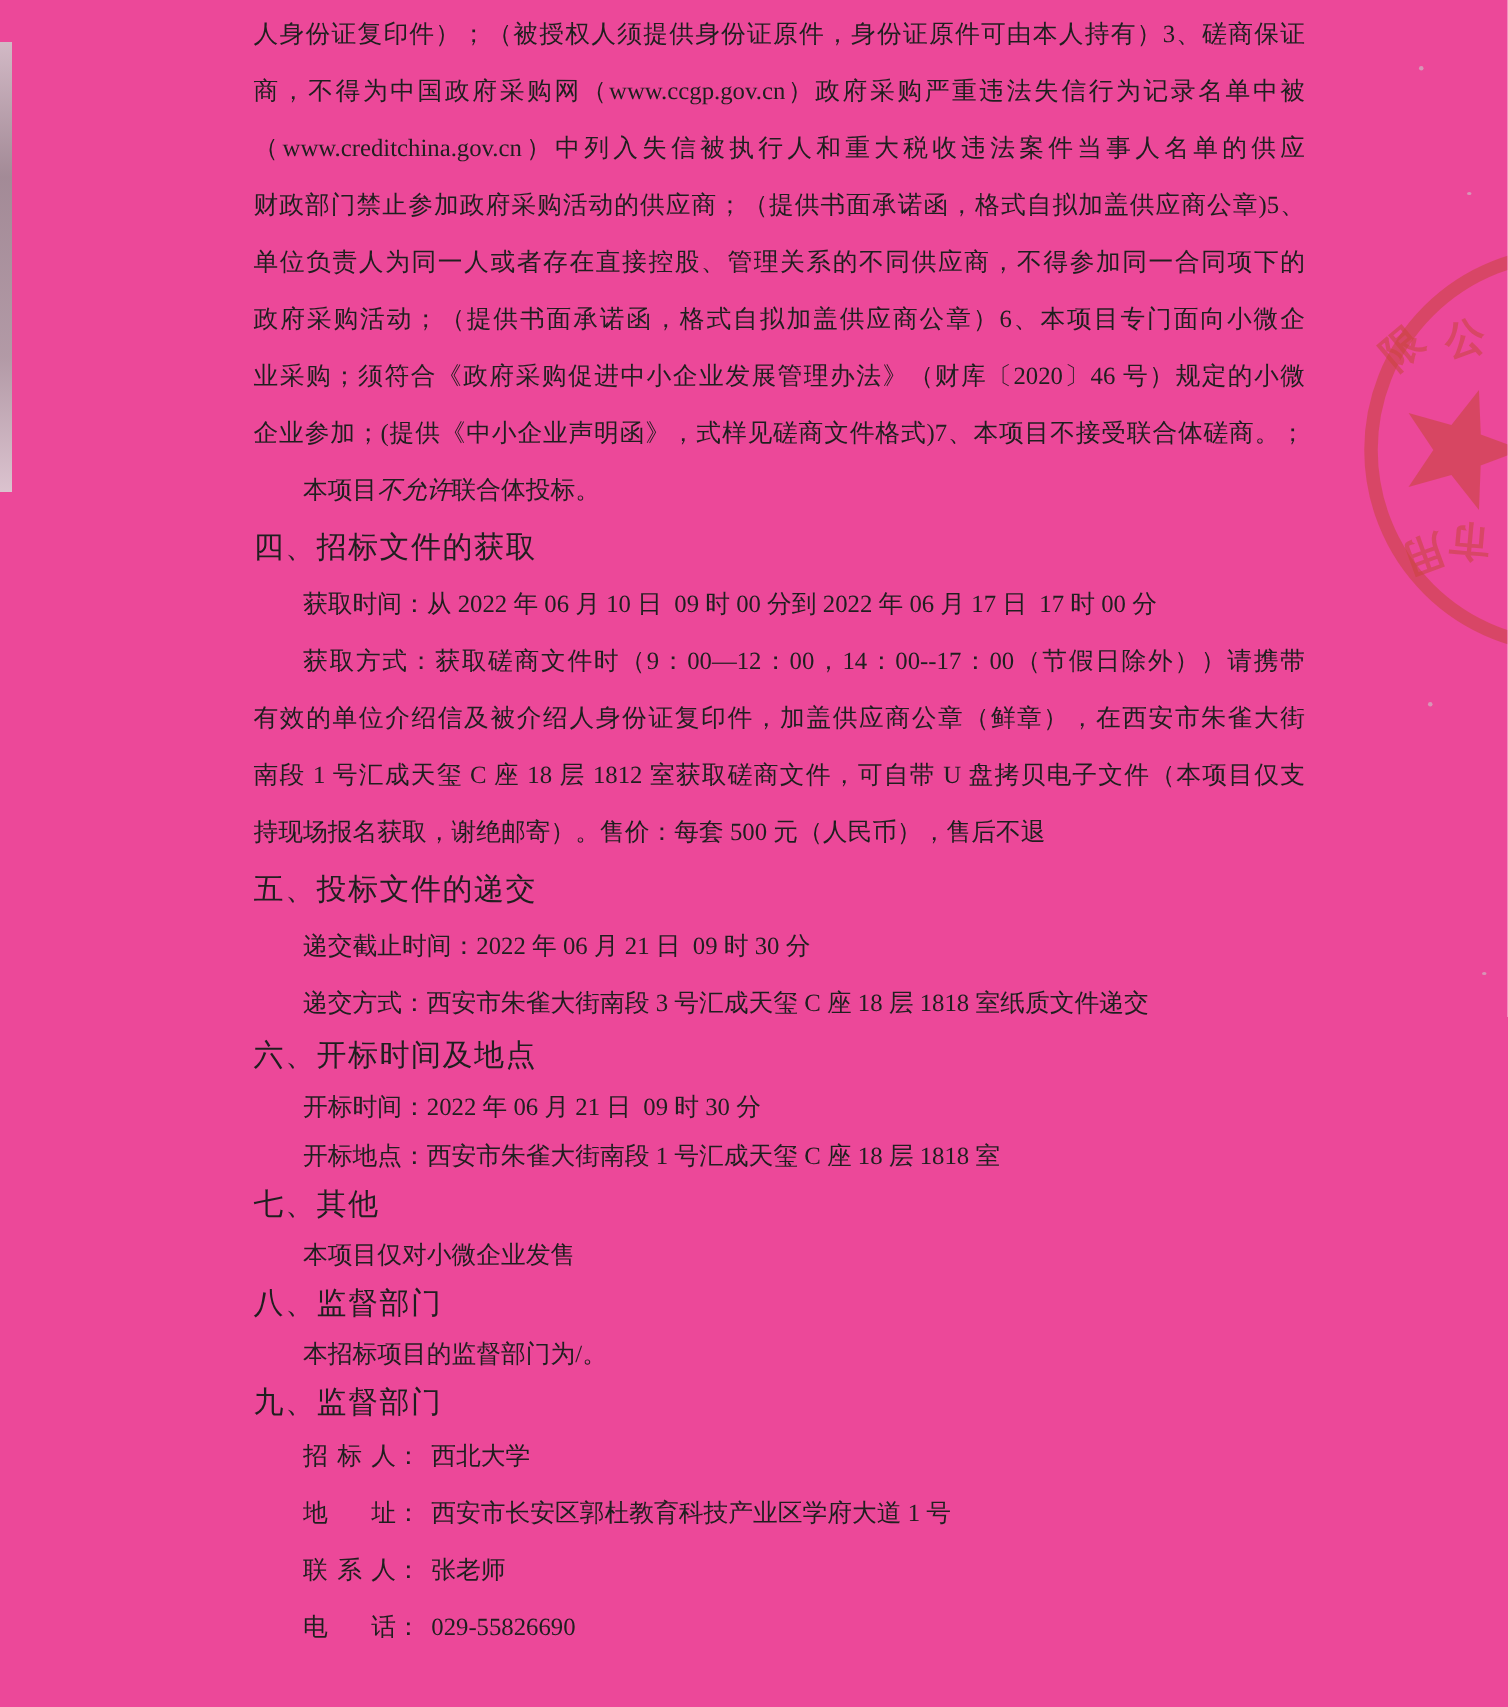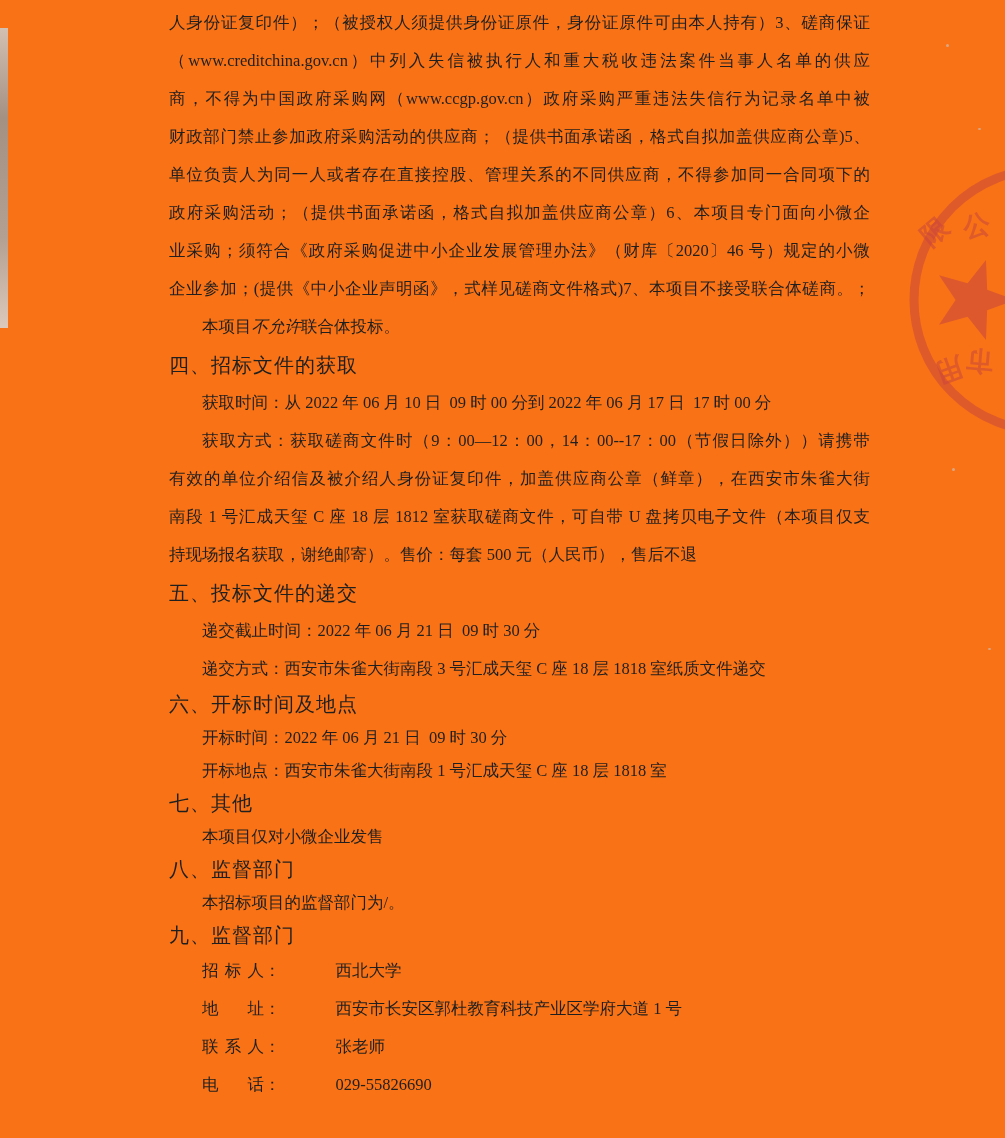--- a/index.html
+++ b/index.html
@@ -56,21 +56,21 @@
     height: 38px;
     padding-left: 33px;
     white-space: pre;
   }
   .clabel {
     display: inline-flex;
     justify-content: space-between;
     width: 62px;
     vertical-align: baseline;
   }
-  .cvalue { padding-left: 7px; margin-left: 48px; }
+  .cvalue { padding-left: 7px; }
 
   
   .stamp {
     position: absolute;
     left: 903px;
     top: 180px;
     overflow: visible;
     filter: blur(0.4px);
   }
   .stamp .ring   { fill: none; stroke: var(--stamp, #c9463d); stroke-width: 9; opacity: 0.55; }
@@ -85,28 +85,28 @@
     width: 8px; height: 300px;
     background: linear-gradient(180deg, #cdcdcd, #969696 30%, #a8a8a8 70%, #d8d8d8);
     opacity: 0.85;
   }
 
   .speck { position: absolute; background: #c9c9c9; border-radius: 50%; opacity: 0.6; }
 </style>
 </head>
 <body>
 
-<div class="page" style="background: #f97316; color: rgb(31, 31, 31);">
+<div class="page" style="background: #ec4899; color: rgb(31, 31, 31);">
 
   <div class="scan-edge"></div>
 
   <main class="doc">
       <div class="line fill">人身份证复印件）；（被授权人须提供身份证原件，身份证原件可由本人持有）3、磋商保证</div>
+      <div class="line fill">商，不得为中国政府采购网（www.ccgp.gov.cn）政府采购严重违法失信行为记录名单中被</div>
       <div class="line fill">（www.creditchina.gov.cn）中列入失信被执行人和重大税收违法案件当事人名单的供应</div>
-      <div class="line fill">商，不得为中国政府采购网（www.ccgp.gov.cn）政府采购严重违法失信行为记录名单中被</div>
       <div class="line fill">财政部门禁止参加政府采购活动的供应商；（提供书面承诺函，格式自拟加盖供应商公章)5、</div>
       <div class="line fill">单位负责人为同一人或者存在直接控股、管理关系的不同供应商，不得参加同一合同项下的</div>
       <div class="line fill">政府采购活动；（提供书面承诺函，格式自拟加盖供应商公章）6、本项目专门面向小微企</div>
       <div class="line fill">业采购；须符合《政府采购促进中小企业发展管理办法》（财库〔2020〕46 号）规定的小微</div>
       <div class="line fill">企业参加；(提供《中小企业声明函》，式样见磋商文件格式)7、本项目不接受联合体磋商。；</div>
       <div class="line ind"><span>本项目</span><em>不允许</em><span>联合体投标。</span></div>
       <div class="heading">四、招标文件的获取</div>
       <div class="line ind">获取时间：从 2022 年 06 月 10 日  09 时 00 分到 2022 年 06 月 17 日  17 时 00 分</div>
       <div class="line fill ind">获取方式：获取磋商文件时（9：00—12：00，14：00--17：00（节假日除外））请携带</div>
       <div class="line fill">有效的单位介绍信及被介绍人身份证复印件，加盖供应商公章（鲜章），在西安市朱雀大街</div>

